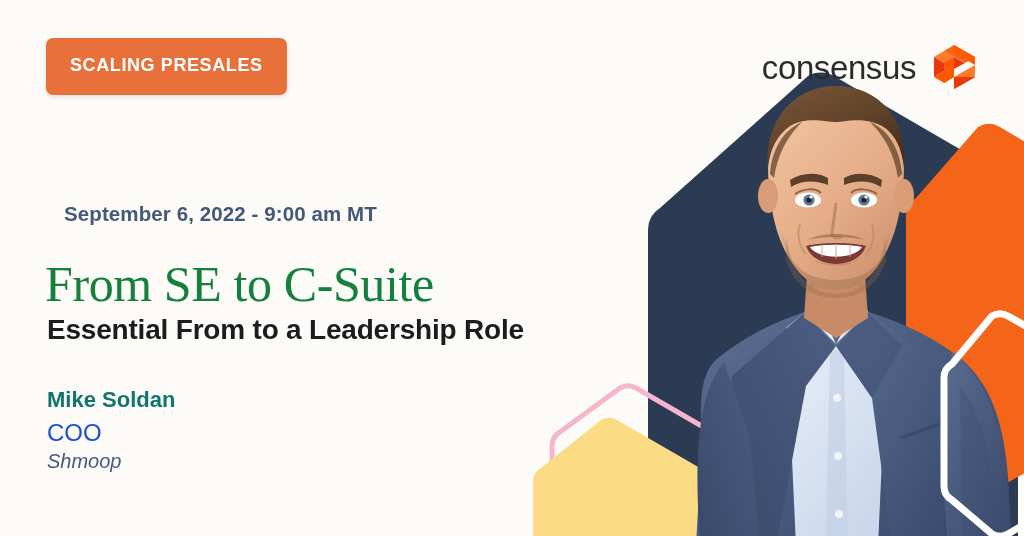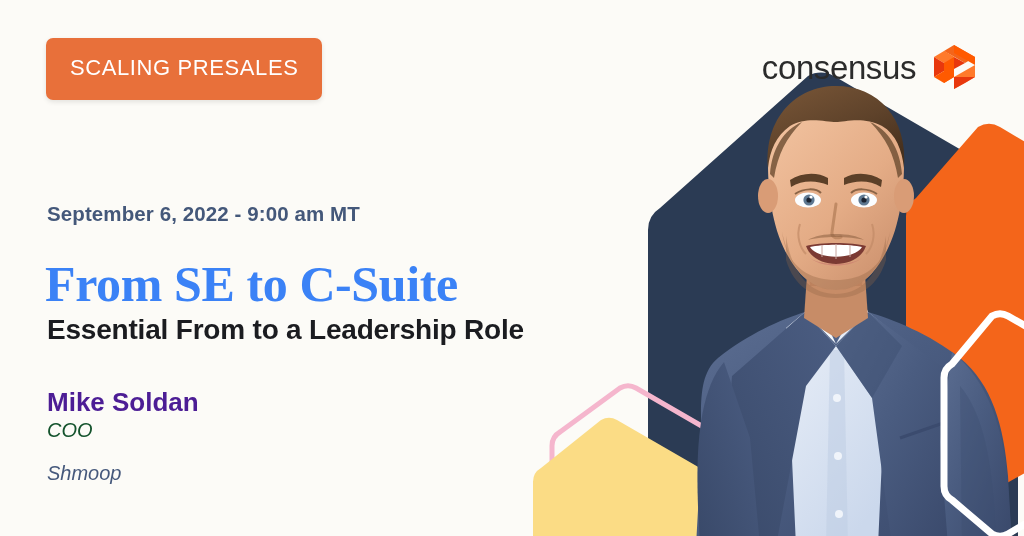--- a/index.html
+++ b/index.html
@@ -25,82 +25,80 @@
   .badge {
     position:absolute;
     left:46px; top:38px;
     background:#E8703A;
     border-radius:7px;
     padding:17px 24px 19px 24px;
     box-shadow:0 2px 5px rgba(0,0,0,0.10);
   }
   .badge-line {
     color:#FFFFFF;
-    font-weight:normal;
-    font-size:22px;
+    font-weight:bold;
+    font-size:18px;
     letter-spacing:0.6px;
     line-height:1.16;
     white-space:nowrap;
   }
 
   .date {
     position:absolute;
-    left:47px; top:202px;
+    left:64px; top:202px;
     color:#44587A;
     font-weight:bold;
     font-size:20.5px;
     letter-spacing:0.1px;
     white-space:nowrap;
   }
 
   .title {
     position:absolute;
     left:45px; top:255px;
-    color:#3b82f6;
+    color:#15803d;
     font-family:"Liberation Serif", serif;
-    font-weight:bold;
+    font-weight:normal;
     font-size:50px;
     letter-spacing:-0.4px;
     white-space:nowrap;
   }
 
   .subtitle {
     position:absolute;
     left:47px; top:314px;
     color:#1B1C20;
     font-weight:bold;
     font-size:28px;
     letter-spacing:-0.2px;
     white-space:nowrap;
   }
 
   .speaker-name {
     position:absolute;
     left:47px; top:387px;
-    color:#4c1d95;
-    font-weight:bold;
-    font-size:26px;
+    color:#0f766e;
+    font-weight:bold;
+    font-size:22px;
     white-space:nowrap;
   }
   .speaker-role {
     position:absolute;
     left:47px; top:419px;
-    color:#14532d;
-    font-style:italic;
-    font-size:20px;
+    color:#1d4ed8;
+    font-size:24px;
     white-space:nowrap;
   }
   .speaker-org {
     position:absolute;
     left:47px; top:450px;
     color:#46597C;
     font-style:italic;
     font-size:20px;
     white-space:nowrap;
-    margin-top:12px;
   }
 
   
   .logo {
     position:absolute;
     right:48px; top:44px;
     display:flex;
     align-items:center;
     gap:16px;
   }

